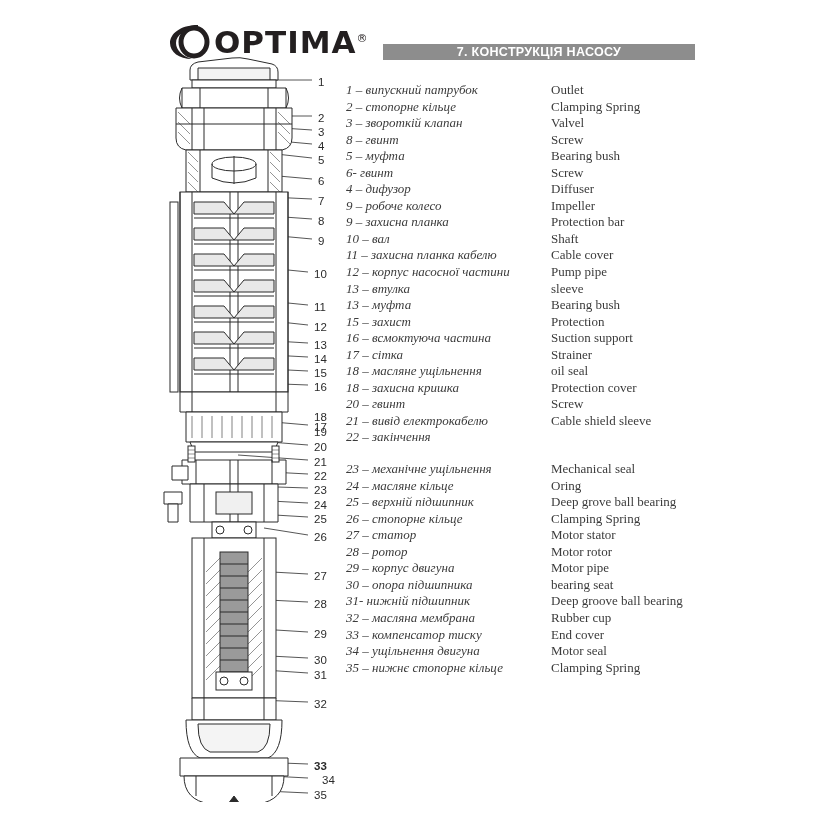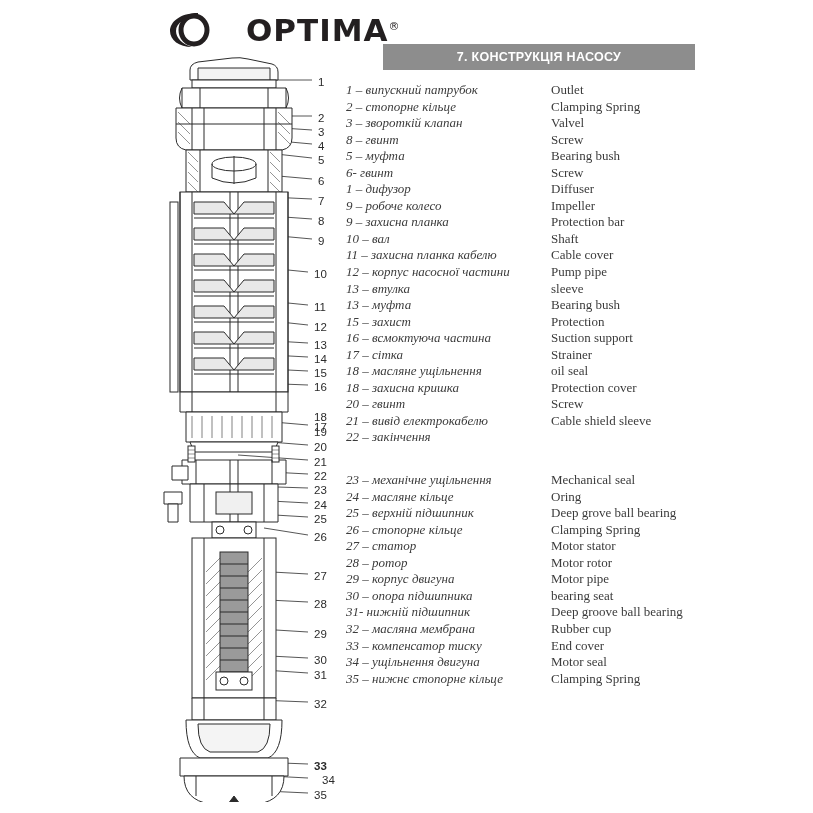--- a/index.html
+++ b/index.html
@@ -17,26 +17,25 @@
   }
   .page {
     position: absolute;
     inset: 0;
   }
 
   
   .logo {
     position: absolute;
     left: 168px;
-    top: 8px;
+    top: 20px;
     width: 250px;
     height: 44px;
     display: flex;
     align-items: center;
-    gap: 32px;
   }
   .logo-swoosh {
     width: 44px;
     height: 40px;
     flex: 0 0 auto;
     position: relative;
   }
   .logo-text {
     font-family: "DejaVu Sans", sans-serif;
     font-weight: bold;
@@ -51,21 +50,21 @@
     vertical-align: super;
     font-weight: normal;
   }
 
   
   .header-bar {
     position: absolute;
     left: 383px;
     top: 44px;
     width: 312px;
-    height: 26px;
+    height: 16px;
     background: #8d8d8d;
     color: #ffffff;
     font-size: 12.5px;
     font-weight: bold;
     letter-spacing: 0.3px;
     display: flex;
     align-items: center;
     justify-content: center;
   }
 
@@ -89,21 +88,21 @@
     font-style: italic;
     white-space: nowrap;
     overflow: hidden;
   }
   .legend-en {
     flex: 1 1 auto;
     white-space: nowrap;
     overflow: hidden;
   }
   .legend-row.gap-top {
-    margin-top: 26px;
+    margin-top: 15px;
   }
 
   
   .callouts {
     position: absolute;
     left: 0; top: 0; right: 0; bottom: 0;
     pointer-events: none;
   }
   .callout {
     position: absolute;
@@ -171,21 +170,21 @@
       </div>
       <div class="legend-row">
         <div class="legend-ua">5 – муфта</div>
         <div class="legend-en">Bearing bush</div>
       </div>
       <div class="legend-row">
         <div class="legend-ua">6- гвинт</div>
         <div class="legend-en">Screw</div>
       </div>
       <div class="legend-row">
-        <div class="legend-ua">1 – дифузор</div>
+        <div class="legend-ua">4 – дифузор</div>
         <div class="legend-en">Diffuser</div>
       </div>
       <div class="legend-row">
         <div class="legend-ua">9 – робоче колесо</div>
         <div class="legend-en">Impeller</div>
       </div>
       <div class="legend-row">
         <div class="legend-ua">9 – захисна планка</div>
         <div class="legend-en">Protection bar</div>
       </div>

